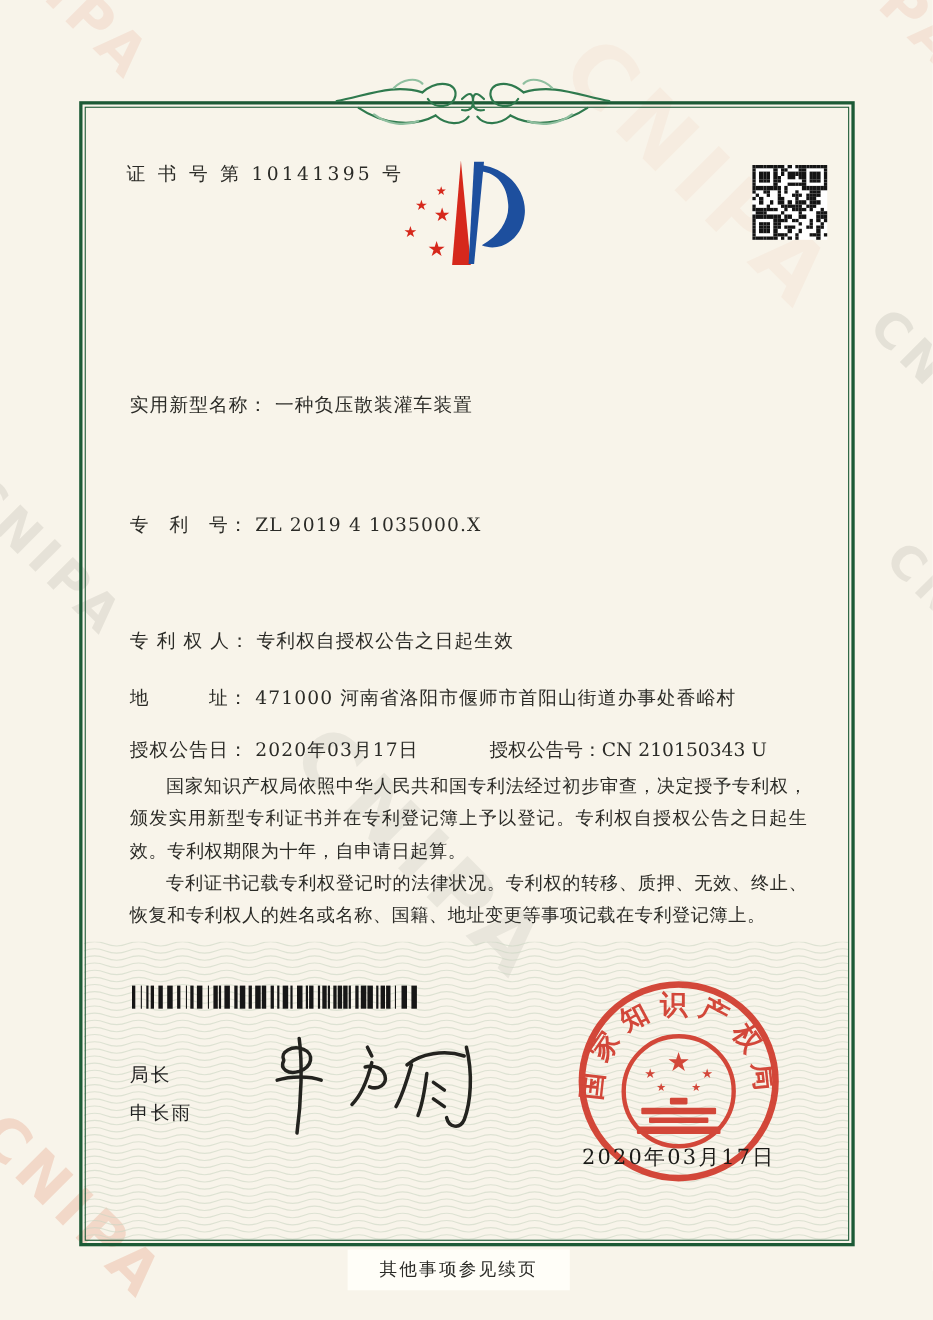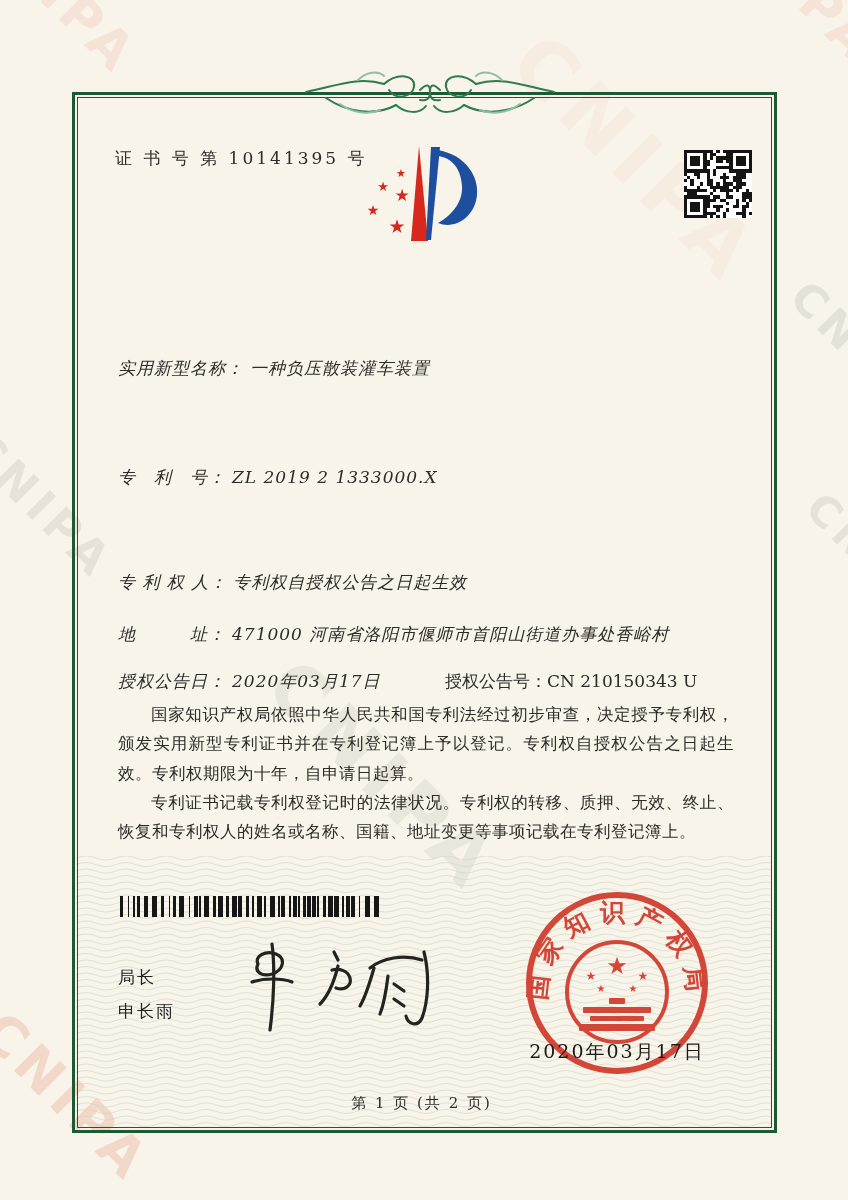--- a/index.html
+++ b/index.html
@@ -28,21 +28,21 @@
   .logo{position:absolute;left:360px;top:140px;width:120px;height:112px;}
   .qr{position:absolute;left:684px;top:150px;width:68px;height:68px;
       display:grid;grid-template-columns:repeat(21,1fr);grid-template-rows:repeat(21,1fr);
       background:#fff;}
   .qr div{width:100%;height:100%;}
   .qr .on{background:#141414;}
   .title{
     position:absolute;left:72px;top:254px;width:699px;text-align:center;
     font-size:42px;font-weight:bold;letter-spacing:11px;color:#111;
   }
-  .frow{position:absolute;left:118px;font-size:17px;white-space:nowrap;font-style:italic;}
+  .frow{position:absolute;left:118px;font-size:17px;white-space:nowrap;}
   .frow .lbl{letter-spacing:1px;}
   .frow .val{margin-left:6px;letter-spacing:1px;}
   .frow2{position:absolute;left:445px;font-size:17px;white-space:nowrap;}
   .body-text{
     position:absolute;left:118px;top:700px;width:616px;font-size:16.5px;
     line-height:1.78;text-align:justify;letter-spacing:0.5px;
   }
   .body-text p{margin:0;text-indent:2em;}
   .barcode{position:absolute;left:120px;top:896px;height:21px;display:flex;align-items:stretch;}
   .barcode i{display:block;height:100%;}
@@ -603,21 +603,21 @@
       <div class="on"></div>
       <div class=""></div>
       <div class=""></div>
     </div>
 
 
   <div class="frow" style="top:357px">
     <span class="lbl">实用新型名称：</span><span class="val">一种负压散装灌车装置</span>
   </div>
   <div class="frow" style="top:466px">
-    <span class="lbl">专　利　号：</span><span class="val">ZL 2019 2 1333000.X</span>
+    <span class="lbl">专　利　号：</span><span class="val">ZL 2019 4 1035000.X</span>
   </div>
   <div class="frow" style="top:571px">
     <span class="lbl">专 利 权 人：</span><span class="val">专利权自授权公告之日起生效</span>
   </div>
   <div class="frow" style="top:623px">
     <span class="lbl">地　　　址：</span><span class="val">471000 河南省洛阳市偃师市首阳山街道办事处香峪村</span>
   </div>
   <div class="frow" style="top:670px">
     <span class="lbl">授权公告日：</span><span class="val">2020年03月17日</span>
   </div>
@@ -759,15 +759,15 @@
           <rect x="93" y="112" width="16" height="6" rx="1"></rect>
           <rect x="67" y="121" width="68" height="6" rx="1"></rect>
           <rect x="74" y="130" width="54" height="5" rx="1"></rect>
           <rect x="63" y="138" width="76" height="7" rx="1"></rect>
         </g>
       </g>
     </g>
     <text x="101" y="172" text-anchor="middle" font-size="19" letter-spacing="2" fill="#1a1a17" font-family="DejaVu Serif, serif">2020年03月17日</text>
   </svg>
 
-  <div class="page-info">第 1 页 (共 2 页)</div>
+  <div class="note">其他事项参见续页</div>
 
 </div>
 
 </body></html>

